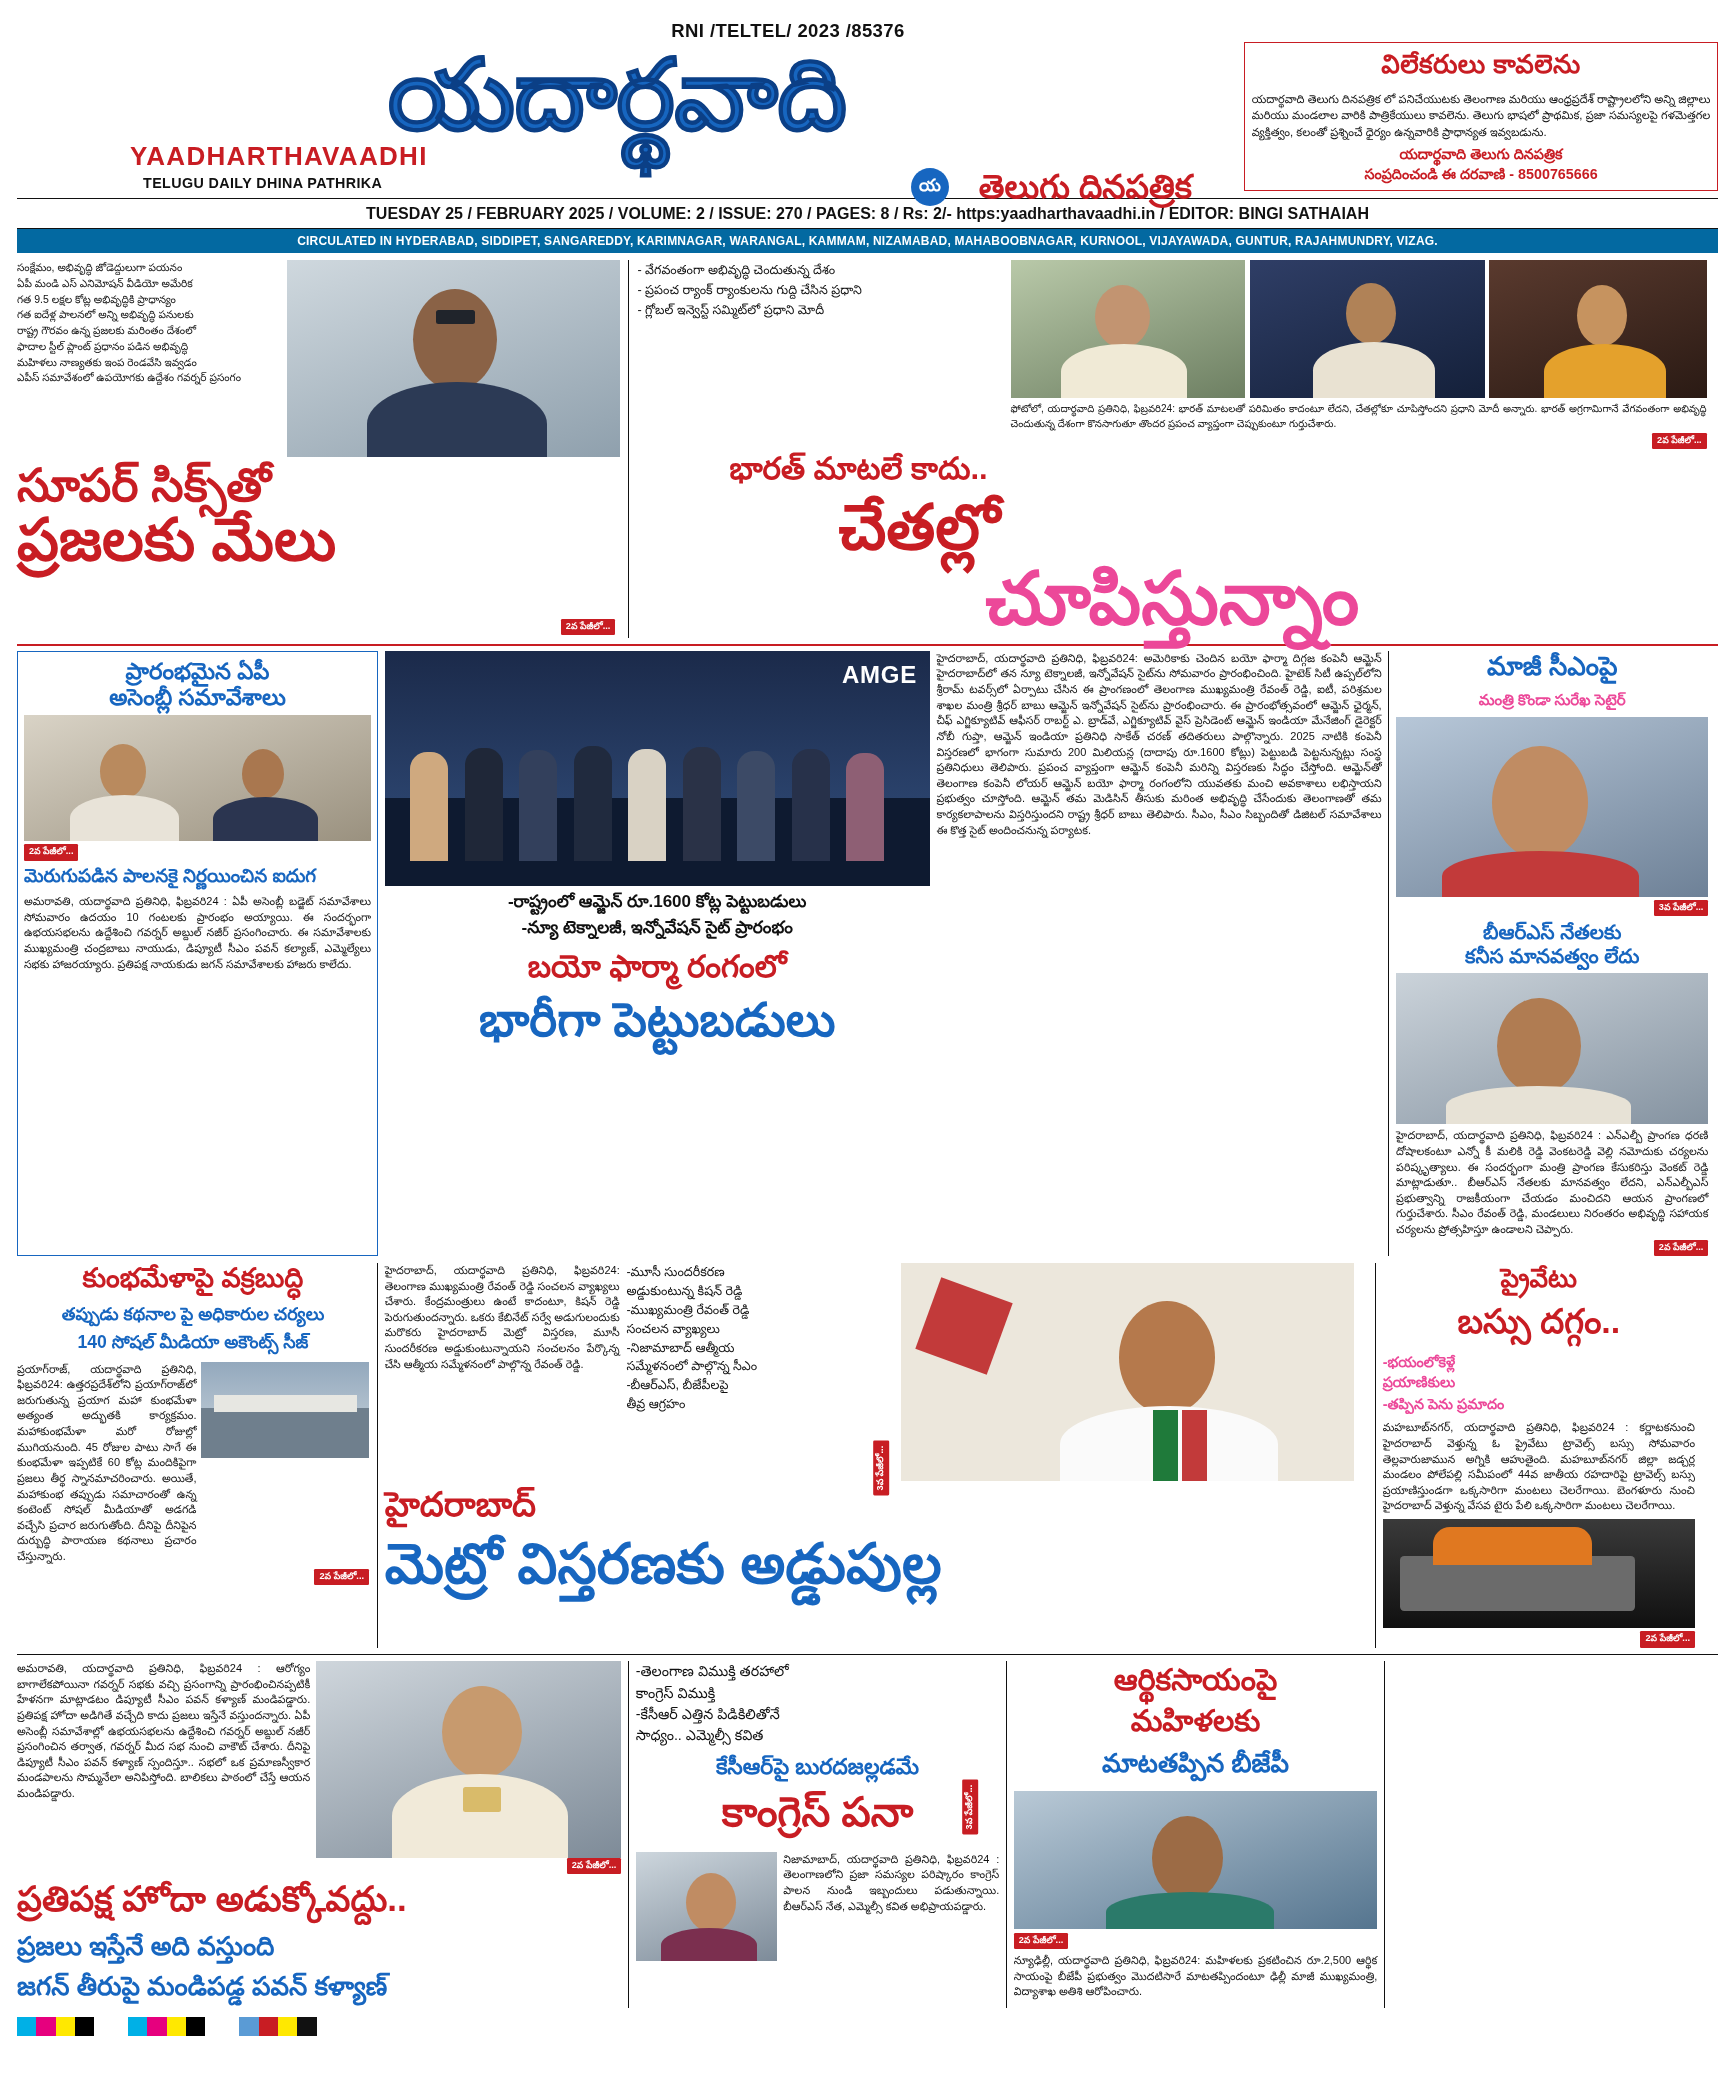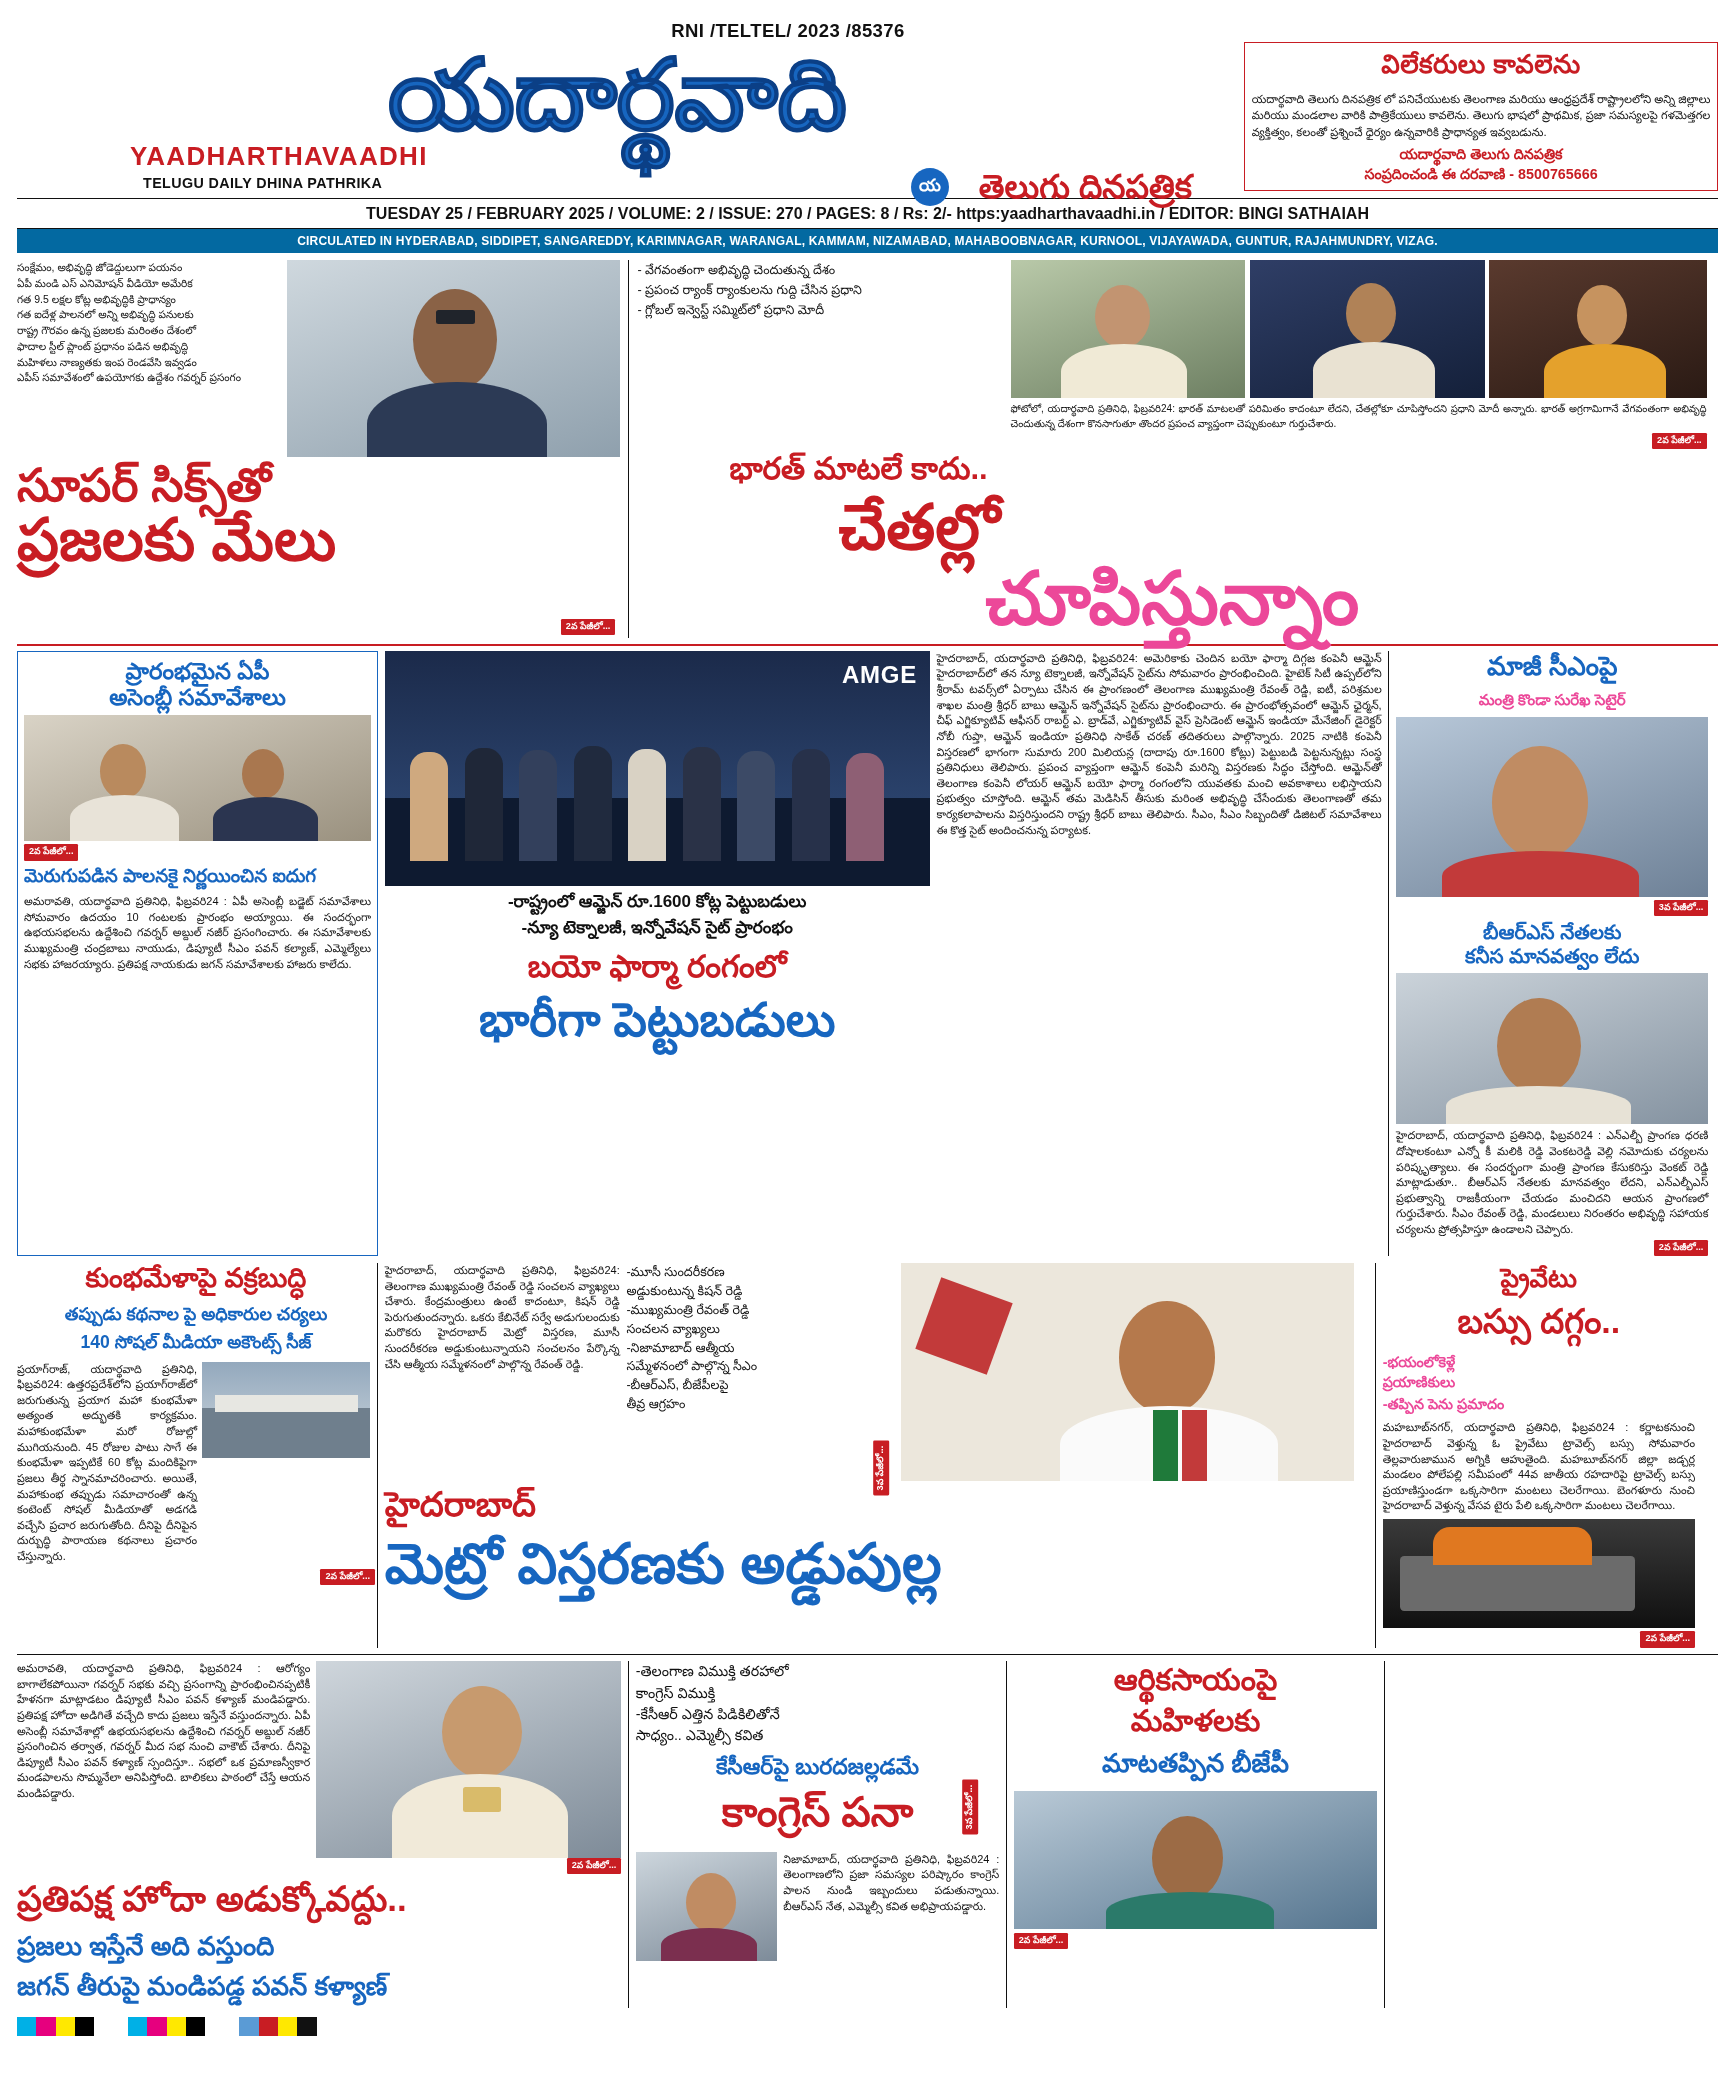--- a/index.html
+++ b/index.html
@@ -196,21 +196,21 @@
         <div class="face" style="left:101px;top:25px;width:84px;height:96px;background:#b07c52;"></div>
         <div class="shirt" style="left:50px;top:113px;width:185px;height:40px;background:#e7e2d6;"></div>
       </div>
       <div class="body-txt" style="margin-top:4.2px;">హైదరాబాద్, యదార్థవాది ప్రతినిధి, ఫిబ్రవరి24 : ఎన్ఎల్బీ ప్రాంగణ ధరణి దోషాలకంటూ ఎన్నో కీ మలికి రెడ్డి వెంకటరెడ్డి వెల్లి నమోదుకు చర్యలను పరిష్కృత్యాలు. ఈ సందర్భంగా మంత్రి ప్రాంగణ కేసుకరిస్తు వెంకట్ రెడ్డి మాట్లాడుతూ.. బీఆర్ఎస్ నేతలకు మానవత్వం లేదని, ఎన్ఎల్బీఎస్ ప్రభుత్వాన్ని రాజకీయంగా చేయడం మంచిదని ఆయన ప్రాంగణలో గుర్తుచేశారు. సీఎం రేవంత్ రెడ్డి, మండలులు నిరంతరం అభివృద్ధి సహాయక చర్యలను ప్రోత్సహిస్తూ ఉండాలని చెప్పారు.</div>
       <div style="text-align:right;margin-top:2.5px;"><span class="cont">2వ పేజీలో...</span></div>
     </div>
   </div>
 
   <div class="row" style="margin-top:6.7px;">
 
-    <div class="col" style="width:361px;border-right:1.3px solid #111;padding-right:2px;">
+    <div class="col" style="width:361px;border-right:1.3px solid #111;padding-right:8px;">
       <div class="headline-red" style="font-size:27px;text-align:center;">కుంభమేళాపై వక్రబుద్ధి</div>
       <div class="headline-blue" style="font-size:17.6px;text-align:center;margin-top:4.2px;">తప్పుడు కథనాల పై అధికారుల చర్యలు</div>
       <div class="headline-blue" style="font-size:17.6px;text-align:center;margin-top:2.5px;">140 సోషల్ మీడియా అకౌంట్స్ సీజ్</div>
       <div class="row" style="margin-top:5px;">
         <div class="body-txt" style="width:180px;">ప్రయాగ్‌రాజ్, యదార్థవాది ప్రతినిధి, ఫిబ్రవరి24: ఉత్తరప్రదేశ్‌లోని ప్రయాగ్‌రాజ్‌లో జరుగుతున్న ప్రయాగ మహా కుంభమేళా అత్యంత అద్భుతకి కార్యక్రమం. మహాకుంభమేళా మరో రోజుల్లో ముగియనుంది. 45 రోజుల పాటు సాగే ఈ కుంభమేళా ఇప్పటికే 60 కోట్ల మందికిపైగా ప్రజలు తీర్థ స్నానమాచరించారు. అయితే, మహాకుంభ తప్పుడు సమాచారంతో ఉన్న కంటెంట్ సోషల్ మీడియాతో అడగడి వచ్చేసి ప్రచార జరుగుతోంది. దీనిపై దీనిపైన దుర్బుద్ధి పారాయణ కథనాలు ప్రచారం చేస్తున్నారు.</div>
         <div class="photo" style="width:168px;height:96px;margin-left:5px;background:linear-gradient(180deg,#93a8bd,#cfd8de);">
           <div style="position:absolute;left:0;bottom:0;width:100%;height:50px;background:#6f7f8d;"></div>
           <div style="position:absolute;left:12.6px;bottom:46px;width:143px;height:17px;background:#e7e7e2;"></div>
         </div>
       </div>
@@ -293,20 +293,21 @@
 
     <div class="col" style="width:378px;padding:0 6.7px;border-right:1.3px solid #111;">
       <div class="headline-red" style="font-size:30px;text-align:center;margin-top:1.7px;">ఆర్థికసాయంపై</div>
       <div class="headline-red" style="font-size:30px;text-align:center;">మహిళలకు</div>
       <div class="headline-blue" style="font-size:26px;text-align:center;margin-top:3.4px;">మాటతప్పిన బీజేపీ</div>
       <div class="photo" style="width:100%;height:138px;margin-top:5.9px;background:linear-gradient(160deg,#b9c9d6,#55758f);">
         <div class="face" style="left:138px;top:25px;width:71px;height:84px;background:#9c6b45;"></div>
         <div class="shirt" style="left:92px;top:101px;width:168px;height:40px;background:#2b7a6a;"></div>
       </div>
       <div style="margin-top:3.4px;"><span class="cont">2వ పేజీలో...</span></div>
+      <div class="body-txt" style="margin-top:4.2px;">న్యూఢిల్లీ, యదార్థవాది ప్రతినిధి, ఫిబ్రవరి24: మహిళలకు ప్రకటించిన రూ.2,500 ఆర్థిక సాయంపై బీజేపీ ప్రభుత్వం మొదటిసారే మాటతప్పిందంటూ ఢిల్లీ మాజీ ముఖ్యమంత్రి, విద్యాశాఖ అతిశి ఆరోపించారు.</div>
     </div>
 
     <div class="col" style="width:319px;padding-left:6.7px;"></div>
   </div>
 
   <div class="cmyk">
     <i style="background:#00b0e6"></i>
         <i style="background:#e6007e"></i>
         <i style="background:#ffe800"></i>
         <i style="background:#000"></i>

